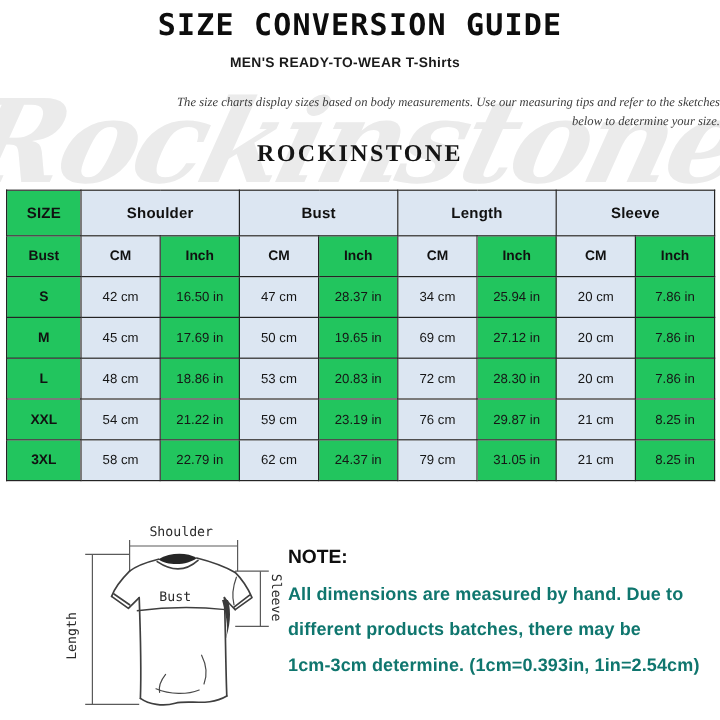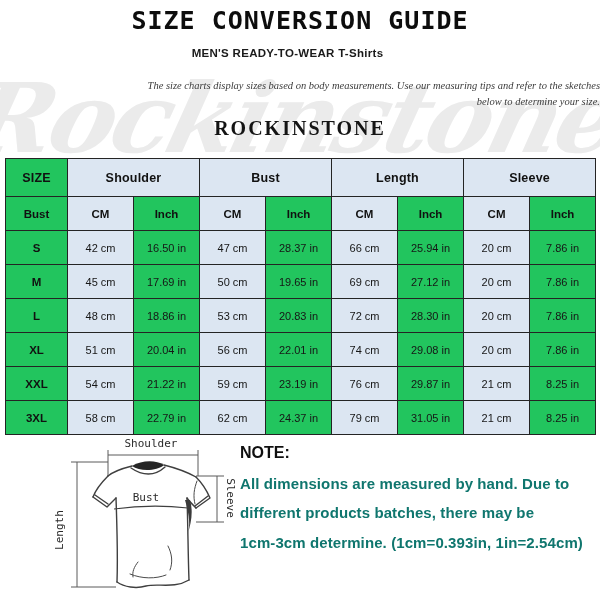--- a/index.html
+++ b/index.html
@@ -46,21 +46,21 @@
   }
   table.size-chart { border:1.5px solid #242424; }
   tr.hdr { height:38px; }
   tr.r { height:34px; }
   .b { background:#dce6f2; }
   .w { background:#22c55e; }
   th.g { font-size:12.5px; font-weight:bold; letter-spacing:0.2px; }
   td.bold { font-size:11.5px; font-weight:bold; }
   td.v { font-size:11px; font-weight:500; color:#161616; }
   .tshirt { position:absolute; left:46px; top:434px; }
-  .note { position:absolute; left:240px; top:444px; width:358px; }
+  .note { position:absolute; left:240px; top:456px; width:358px; }
   .note-title { font-size:16px; font-weight:bold; color:#0f0f0f; }
   .note-line { margin-top:12.5px; font-size:15px; font-weight:bold; letter-spacing:0.1px; color:#0f766e; }
   svg text.mlabel {
     font-family:"DejaVu Sans Mono", monospace; font-size:11px; fill:#2a2a2a;
   }
 </style>
 </head>
 <body>
 
 <div class="page">
@@ -105,21 +105,21 @@
         <td class="w bold">Inch</td>
         <td class="b bold">CM</td>
         <td class="w bold">Inch</td>
       </tr>
       <tr class="r">
         <td class="w bold">S</td>
         <td class="b v">42 cm</td>
         <td class="w v">16.50 in</td>
         <td class="b v">47 cm</td>
         <td class="w v">28.37 in</td>
-        <td class="b v">66 cm</td>
+        <td class="b v">34 cm</td>
         <td class="w v">25.94 in</td>
         <td class="b v">20 cm</td>
         <td class="w v">7.86 in</td>
       </tr>
       <tr class="r">
         <td class="w bold">M</td>
         <td class="b v">45 cm</td>
         <td class="w v">17.69 in</td>
         <td class="b v">50 cm</td>
         <td class="w v">19.65 in</td>
@@ -129,31 +129,20 @@
         <td class="w v">7.86 in</td>
       </tr>
       <tr class="r">
         <td class="w bold">L</td>
         <td class="b v">48 cm</td>
         <td class="w v">18.86 in</td>
         <td class="b v">53 cm</td>
         <td class="w v">20.83 in</td>
         <td class="b v">72 cm</td>
         <td class="w v">28.30 in</td>
-        <td class="b v">20 cm</td>
-        <td class="w v">7.86 in</td>
-      </tr>
-      <tr class="r">
-        <td class="w bold">XL</td>
-        <td class="b v">51 cm</td>
-        <td class="w v">20.04 in</td>
-        <td class="b v">56 cm</td>
-        <td class="w v">22.01 in</td>
-        <td class="b v">74 cm</td>
-        <td class="w v">29.08 in</td>
         <td class="b v">20 cm</td>
         <td class="w v">7.86 in</td>
       </tr>
       <tr class="r">
         <td class="w bold">XXL</td>
         <td class="b v">54 cm</td>
         <td class="w v">21.22 in</td>
         <td class="b v">59 cm</td>
         <td class="w v">23.19 in</td>
         <td class="b v">76 cm</td>

